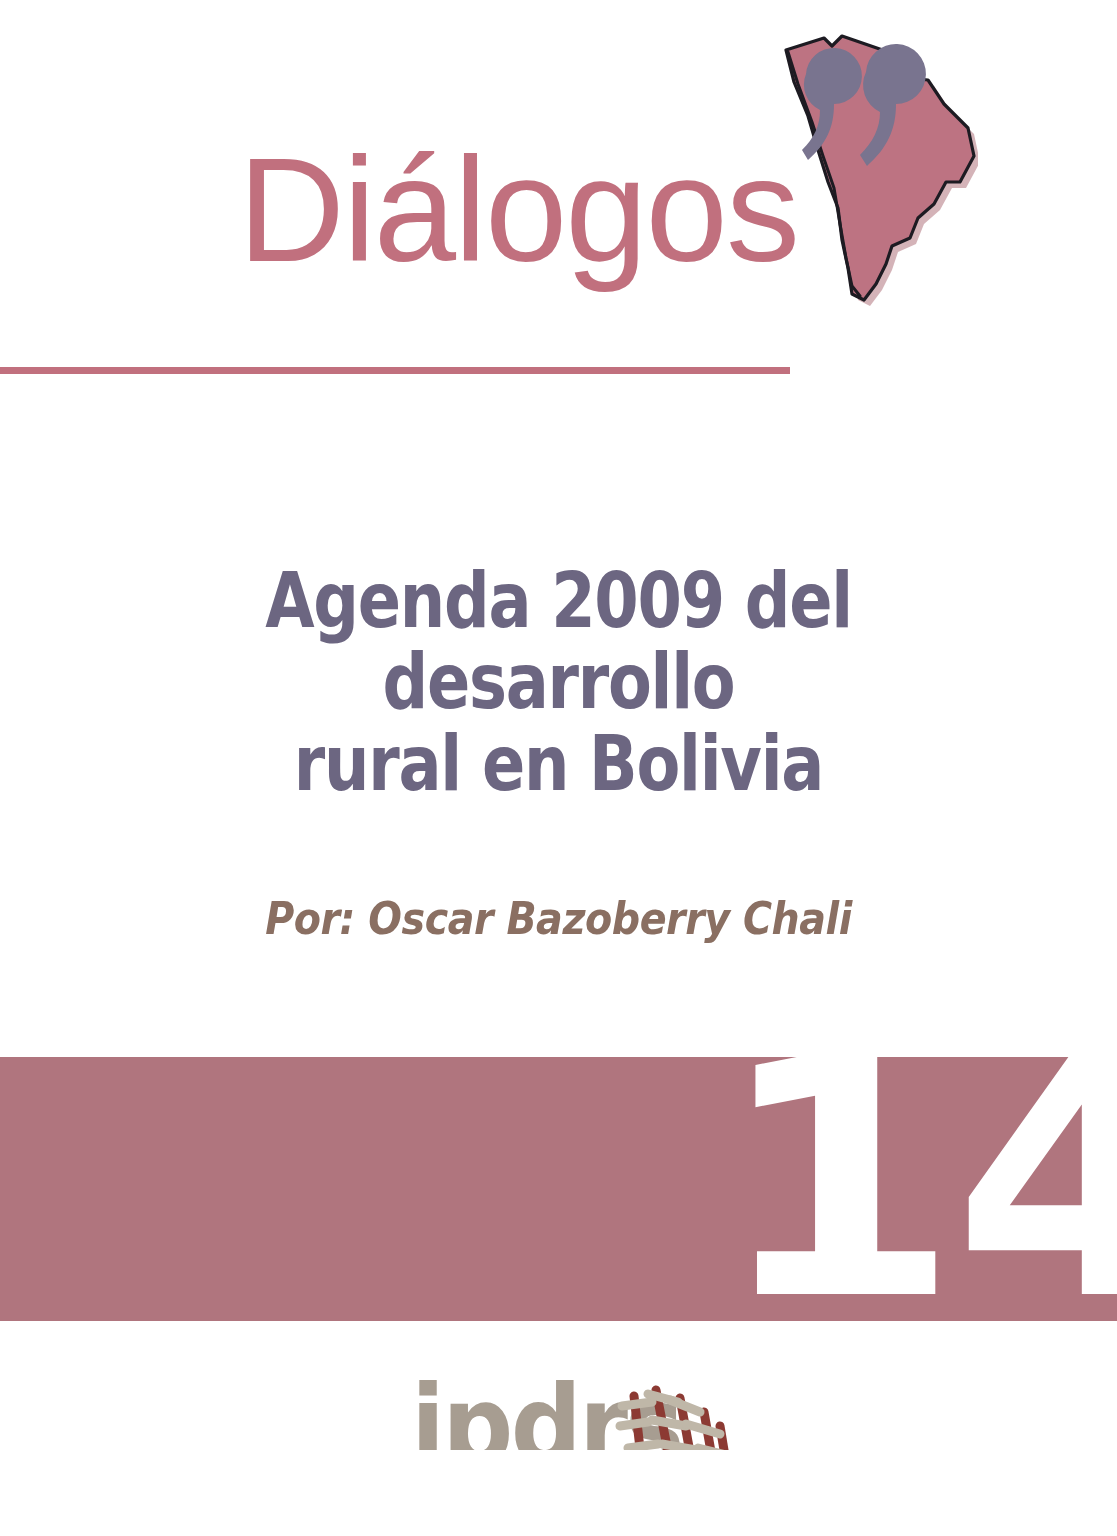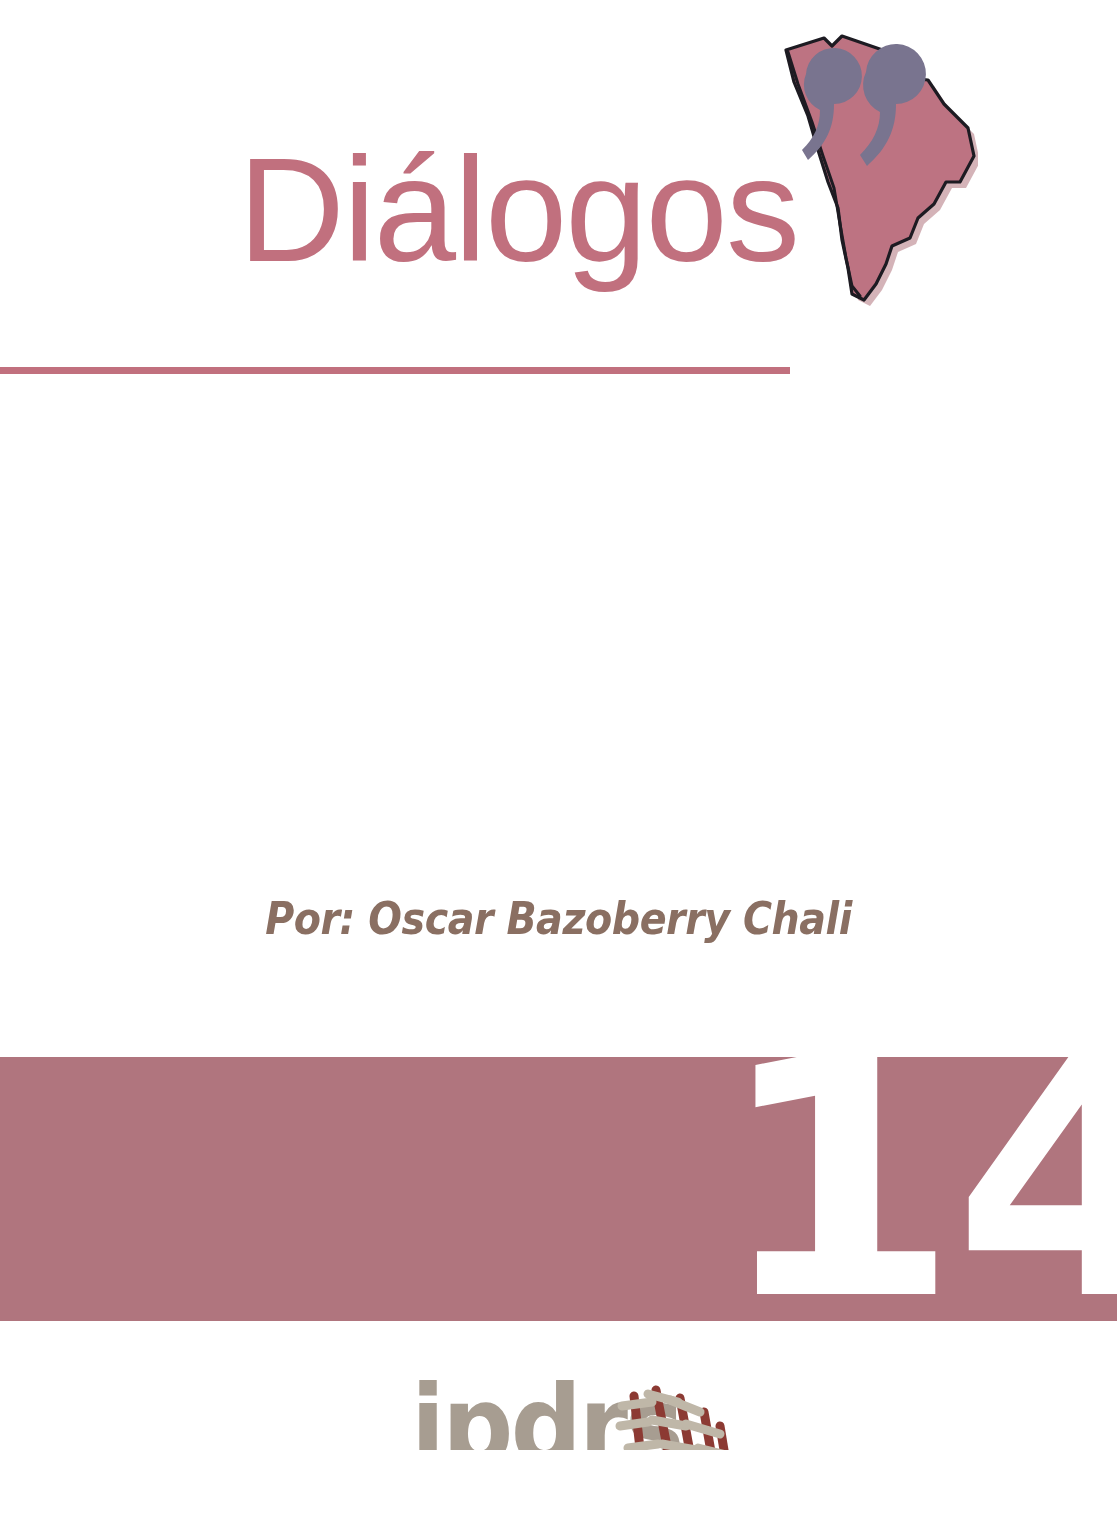--- a/index.html
+++ b/index.html
@@ -194,20 +194,26 @@
                    l-6 -10 c12 -12 18 -24 18 -40 a28 28 0 0 1 -14 -36 Z"></path>
           <path d="M98 40 a30 30 0 1 1 30 32 c0 26 -9 44 -29 62
                    l-7 -11 c13 -13 20 -27 20 -43 a30 30 0 0 1 -14 -40 Z"></path>
         </g>
       </svg>
     </div>
   </div>
 
   <div class="masthead-rule"></div>
 
+  <div class="title-block">
+    <h1 class="doc-title">
+      <span>Agenda 2009 del desarrollo</span><br>
+      <span>rural en Bolivia</span>
+    </h1>
+  </div>
 
   <div class="author-line">Por: Oscar Bazoberry Chali</div>
 
   <div class="issue-band"></div>
   <div class="issue-number">14</div>
 
   <div class="publisher-logo">
 
     <div class="pub-letters">ipdrs</div>
 

